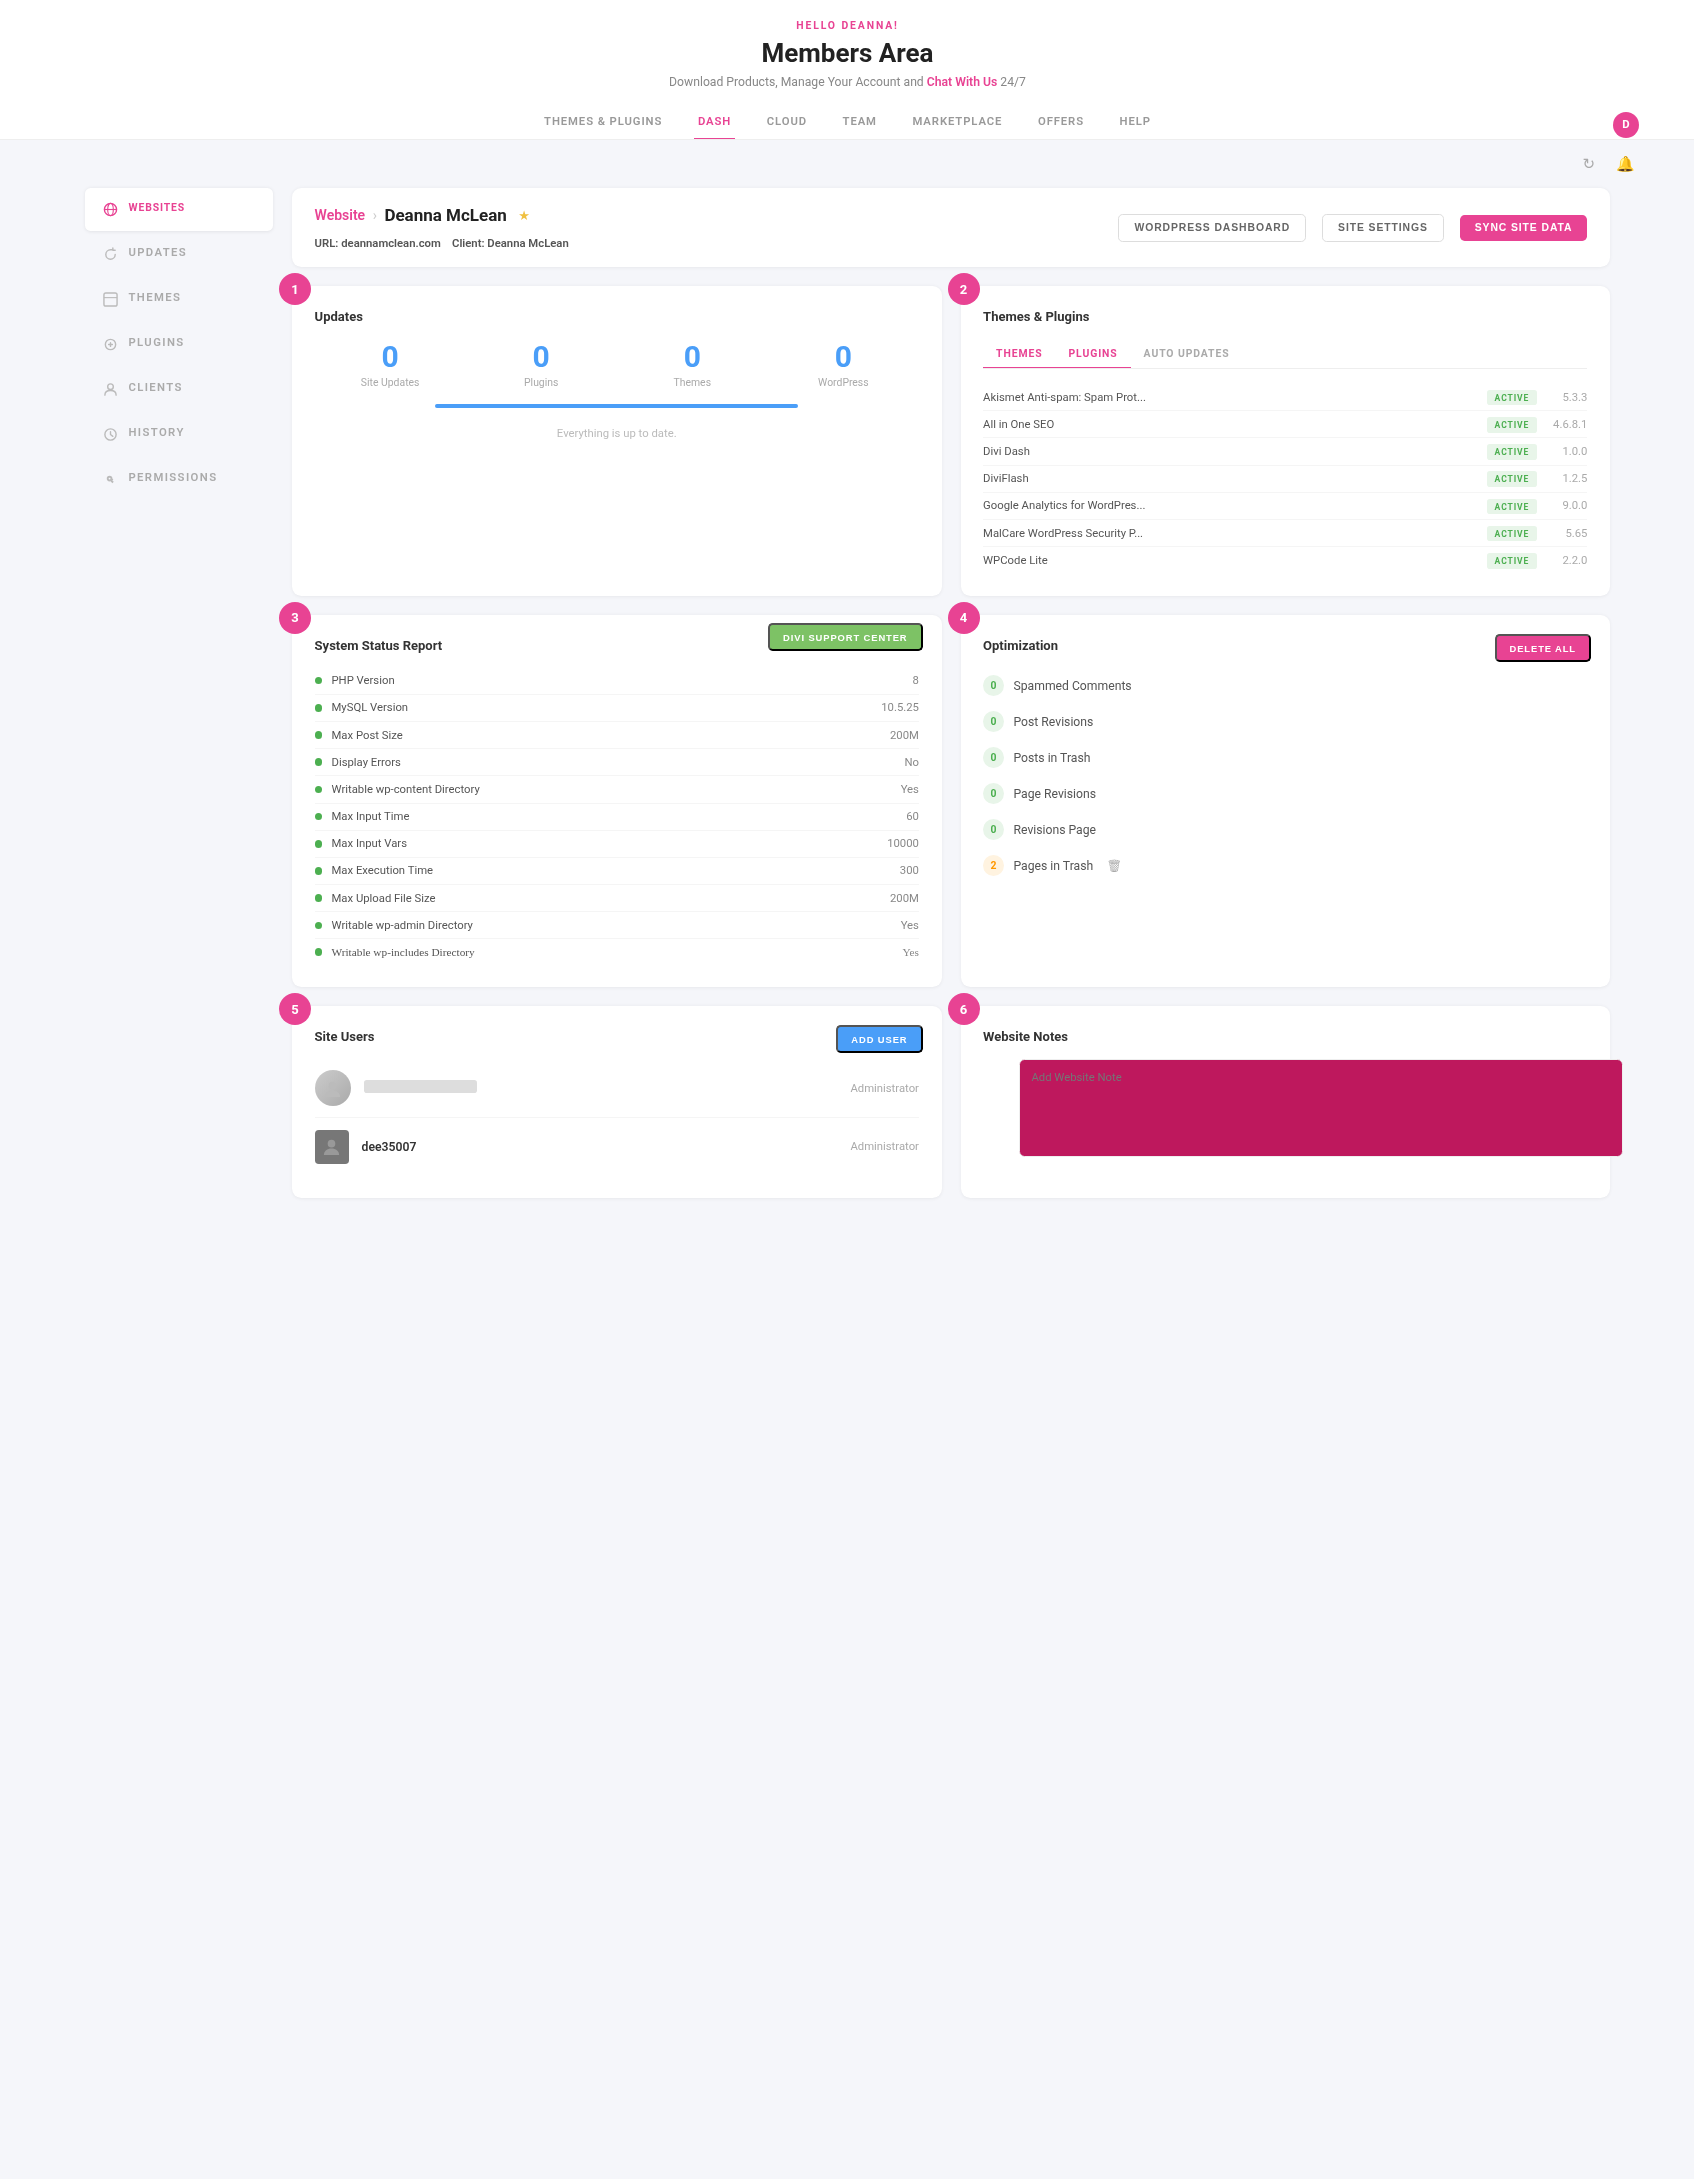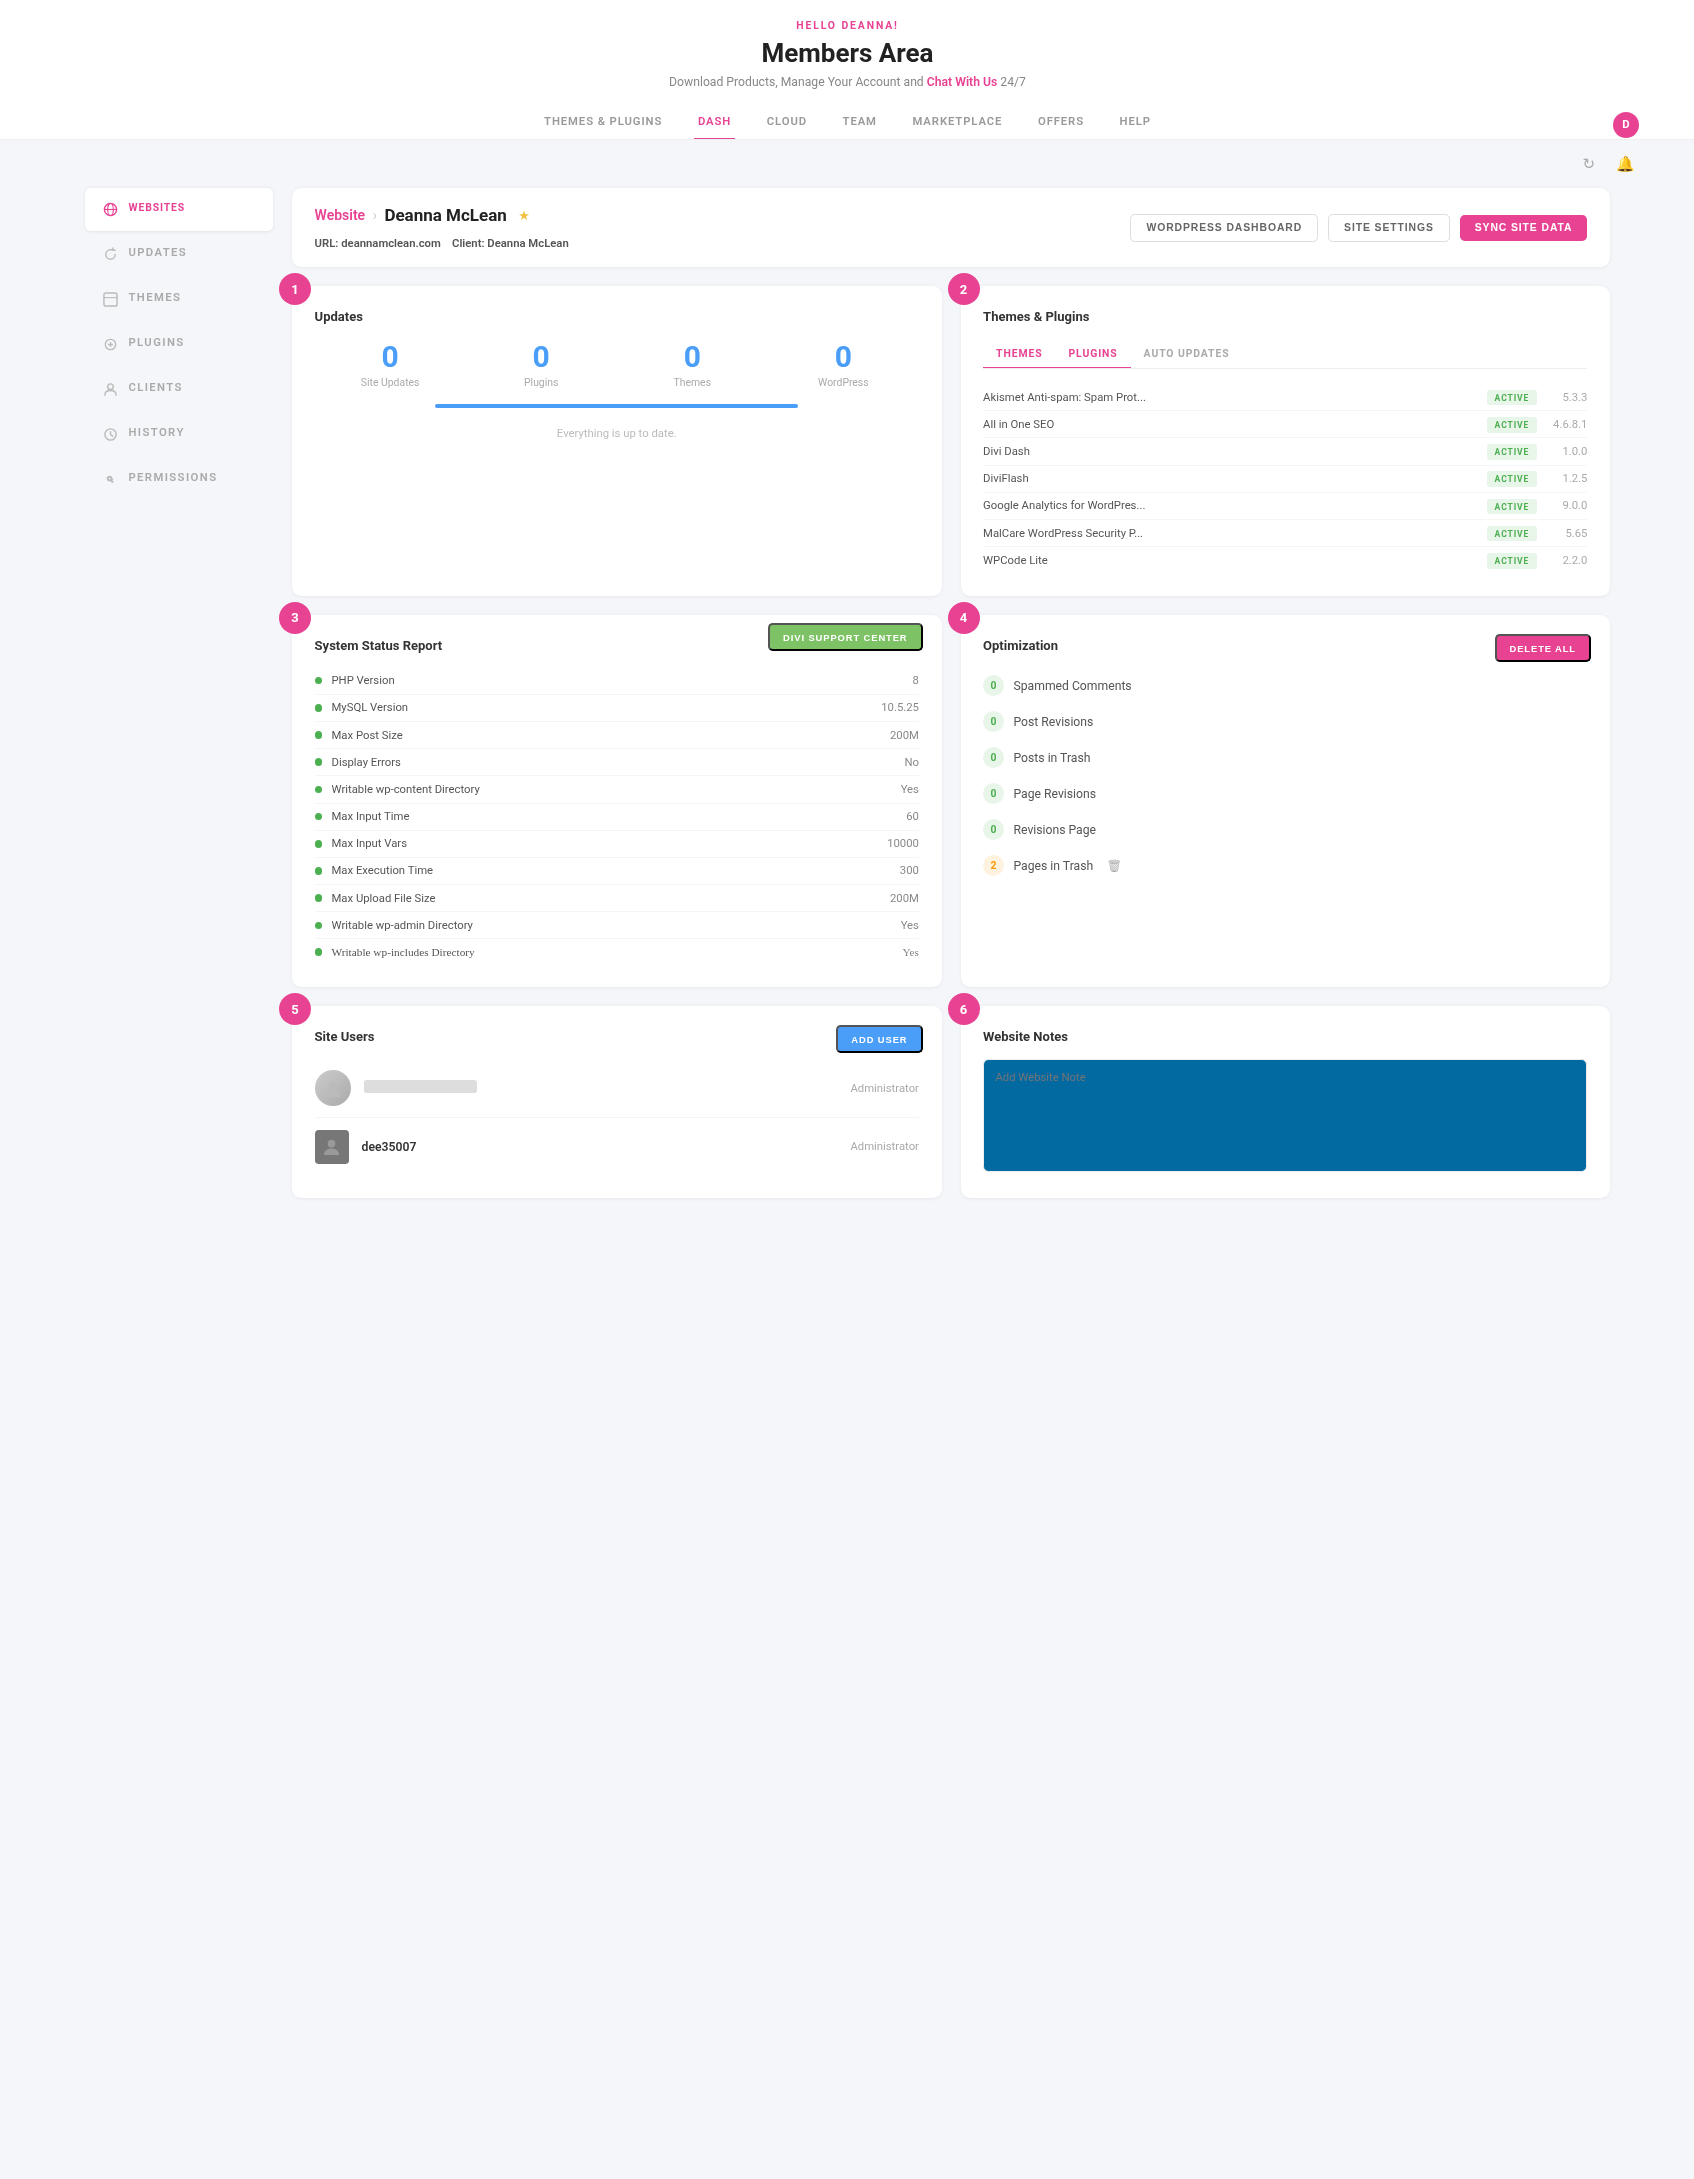--- a/index.html
+++ b/index.html
@@ -183,21 +183,21 @@
       font-size: 11.3px;
       color: #888;
       margin-top: 12px;
     }
     .website-header .meta span {
       font-weight: 600;
       color: #555;
     }
     .website-header .actions {
       display: flex;
-      gap: 10px;
+      gap: 16px;
       align-items: center;
       border-radius: 12px;
     }
     .btn-outline {
       padding: 7.5px 15px;
       border: 1.4px solid #ddd;
       background: #fff;
       border-radius: 4.7px;
       font-size: 10.4px;
       font-weight: 700;
@@ -498,29 +498,30 @@
       letter-spacing: 0.9px;
       padding: 6.6px 13px;
       border-radius: 4.7px;
       text-transform: uppercase;
       cursor: pointer;
     }
 
     
     .notes-textarea {
       width: 100%;
-      height: 113px;
+      height: 98px;
       border: 0.9px solid #eee;
       border-radius: 5.6px;
       padding: 11.3px;
       font-size: 11.3px;
       color: #bbb;
       resize: none;
       font-family: inherit;
-      background: #0369a1;
+      background: #be185d;
+      margin-left: 36px;
     }
   </style>
 </head>
 <body>
 
 <div class="top-header">
   <div class="hello">HELLO DEANNA!</div>
   <h1>Members Area</h1>
   <div class="subtitle">
     <span>Download Products, Manage Your Account and</span>

